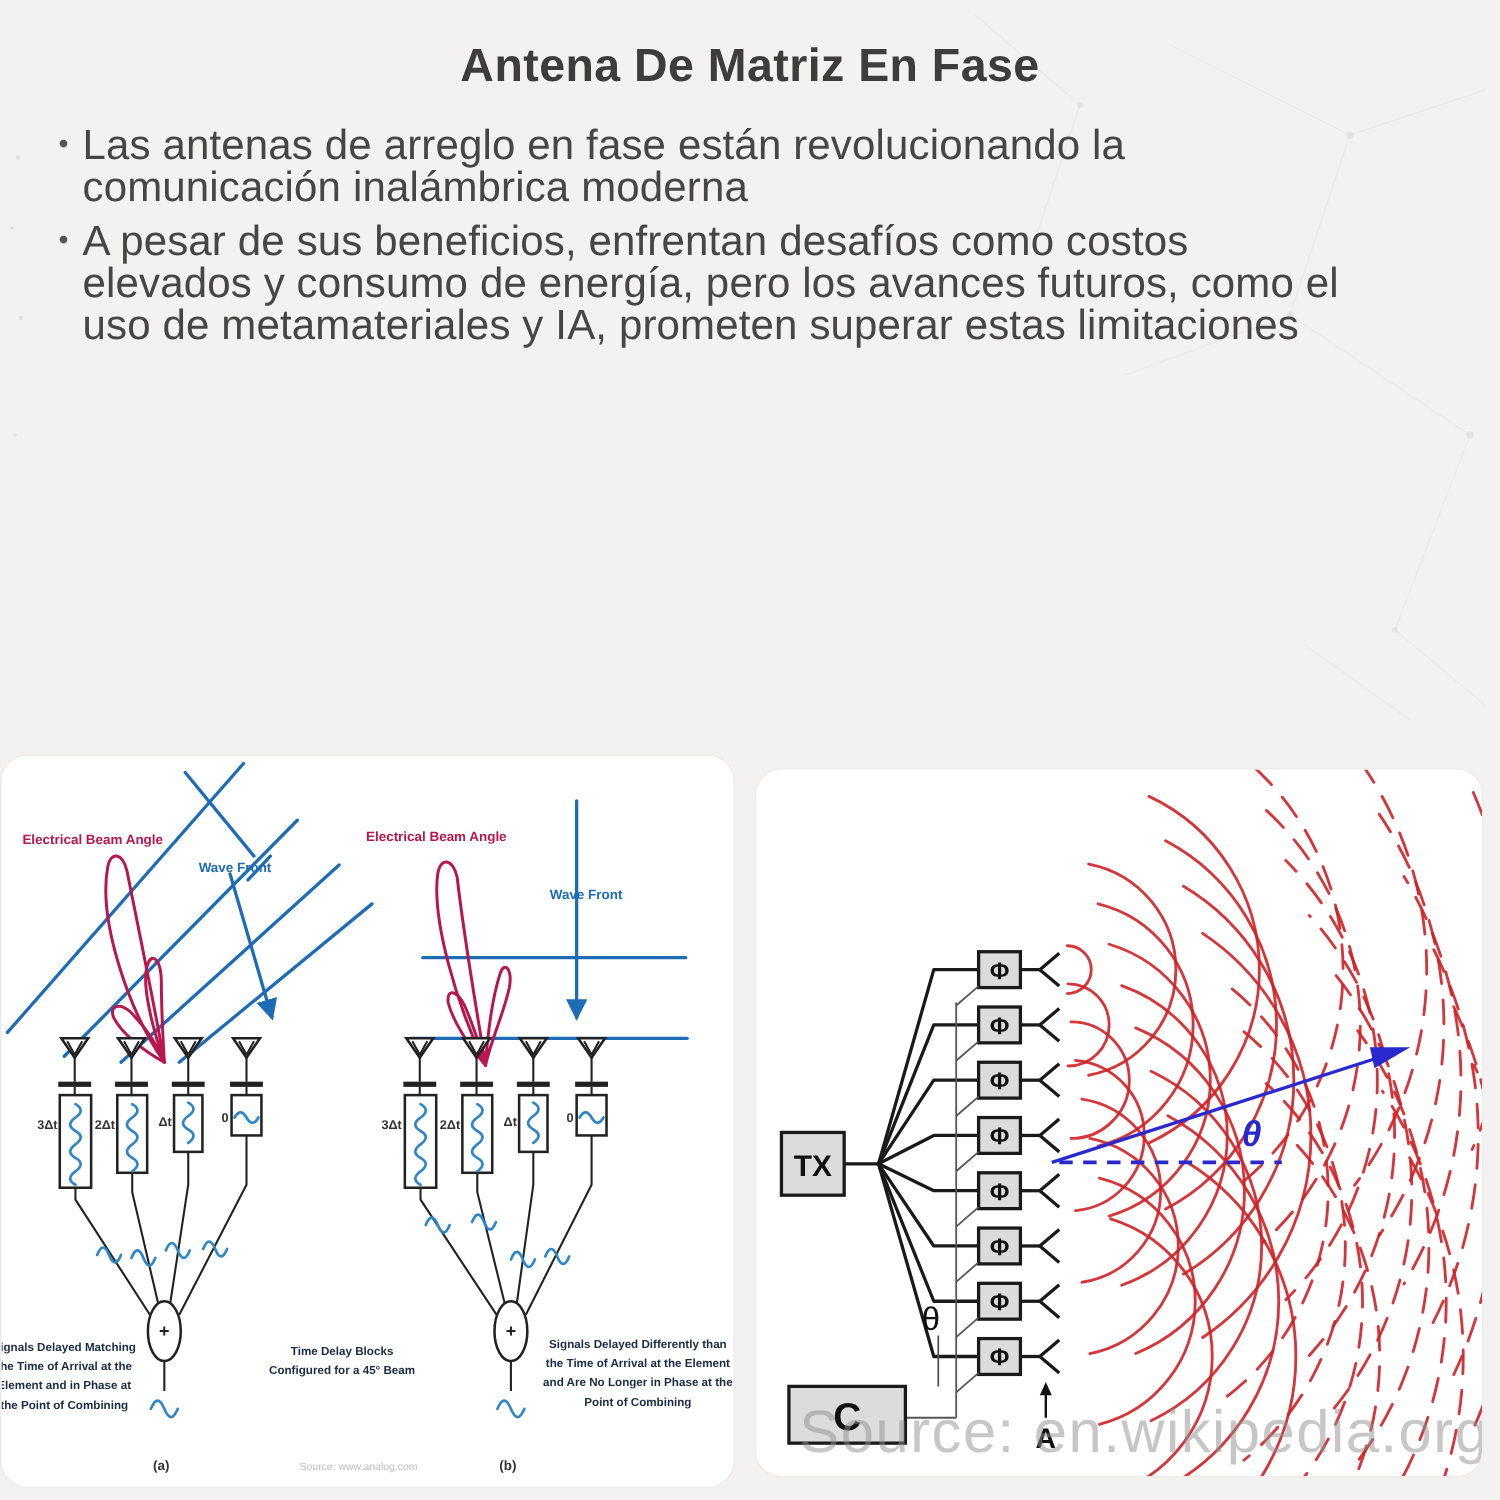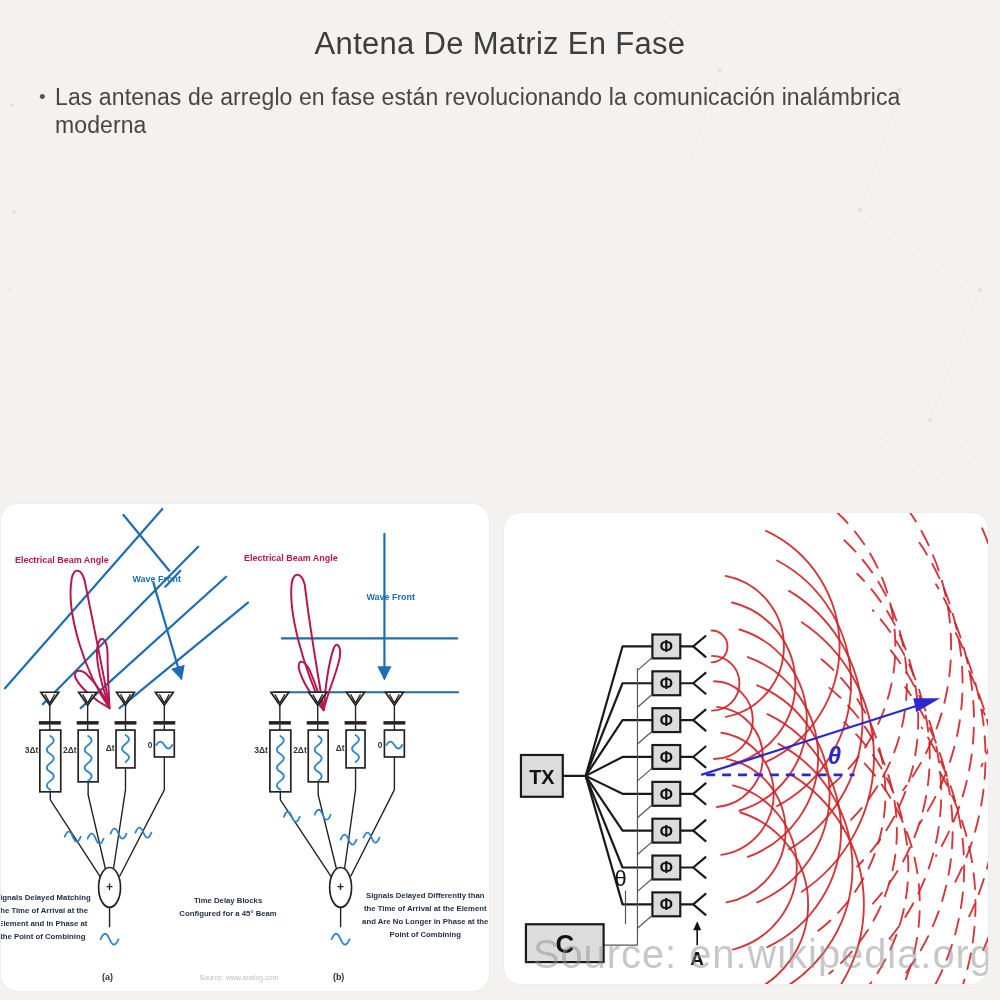--- a/index.html
+++ b/index.html
@@ -10,23 +10,23 @@
     --ink:#1a1a1a;
     --caption-navy:#1c2b45;
     --page-bg:#f3f2f1;
     --body-text:#464646;
   }
   *{margin:0;padding:0;box-sizing:border-box}
   html,body{width:1000px;height:1000px}
   body{font-family:"Liberation Sans",sans-serif;background:var(--page-bg);position:relative;overflow:hidden}
   .decor{position:absolute;inset:0;pointer-events:none}
   h1.title{position:absolute;top:26px;left:0;width:100%;text-align:center;
-    font-size:31px;font-weight:normal;color:#3d3d3d;letter-spacing:.3px}
+    font-size:31px;font-weight:bold;color:#3d3d3d;letter-spacing:.3px}
   ul.bullets{position:absolute;top:83px;left:38px;width:868px;list-style:none}
-  ul.bullets li{position:relative;padding-left:17px;font-size:23px;line-height:28px;
+  ul.bullets li{position:relative;padding-left:17px;font-size:28px;line-height:28px;
     color:var(--body-text);margin-bottom:8px;letter-spacing:.1px}
   ul.bullets li::before{content:"•";position:absolute;left:1px;top:0;font-size:19px;color:#555}
   .panel{position:absolute;background:#ffffff;border-radius:18px;overflow:hidden;border:1px solid #ececec}
   .panel.left{left:0;top:503px;width:490px;height:489px}
   .panel.right{left:503px;top:512px;width:486px;height:473px}
   .panel svg{display:block;width:100%;height:100%}
   svg text{font-family:"Liberation Sans",sans-serif}
   
   .wf{stroke:var(--wavefront-blue);stroke-width:2.2;fill:none;stroke-linecap:round}
   .lobe{stroke:var(--beam-crimson);stroke-width:2;fill:none;stroke-linejoin:round}
@@ -70,20 +70,21 @@
       <circle cx="8" cy="152" r="1.2"></circle>
       <circle cx="14" cy="212" r="1.5"></circle>
       <circle cx="10" cy="290" r="1.2"></circle>
   </g>
 </svg>
 
 <h1 class="title">Antena De Matriz En Fase</h1>
 
 <ul class="bullets">
   <li>Las antenas de arreglo en fase están revolucionando la comunicación inalámbrica moderna</li>
+  <li>A pesar de sus beneficios, enfrentan desafíos como costos elevados y consumo de energía, pero los avances futuros, como el uso de metamateriales y IA, prometen superar estas limitaciones</li>
 </ul>
 
 <div class="panel left">
 <svg viewBox="8 503 490 489">
   <defs>
     <marker id="arrB" viewBox="0 0 10 10" refX="8.5" refY="5" markerWidth="6.5" markerHeight="6.5" orient="auto-start-reverse">
       <path d="M0,0 L10,5 L0,10 z" fill="#1e6cb5"></path>
     </marker>
   </defs>
 

